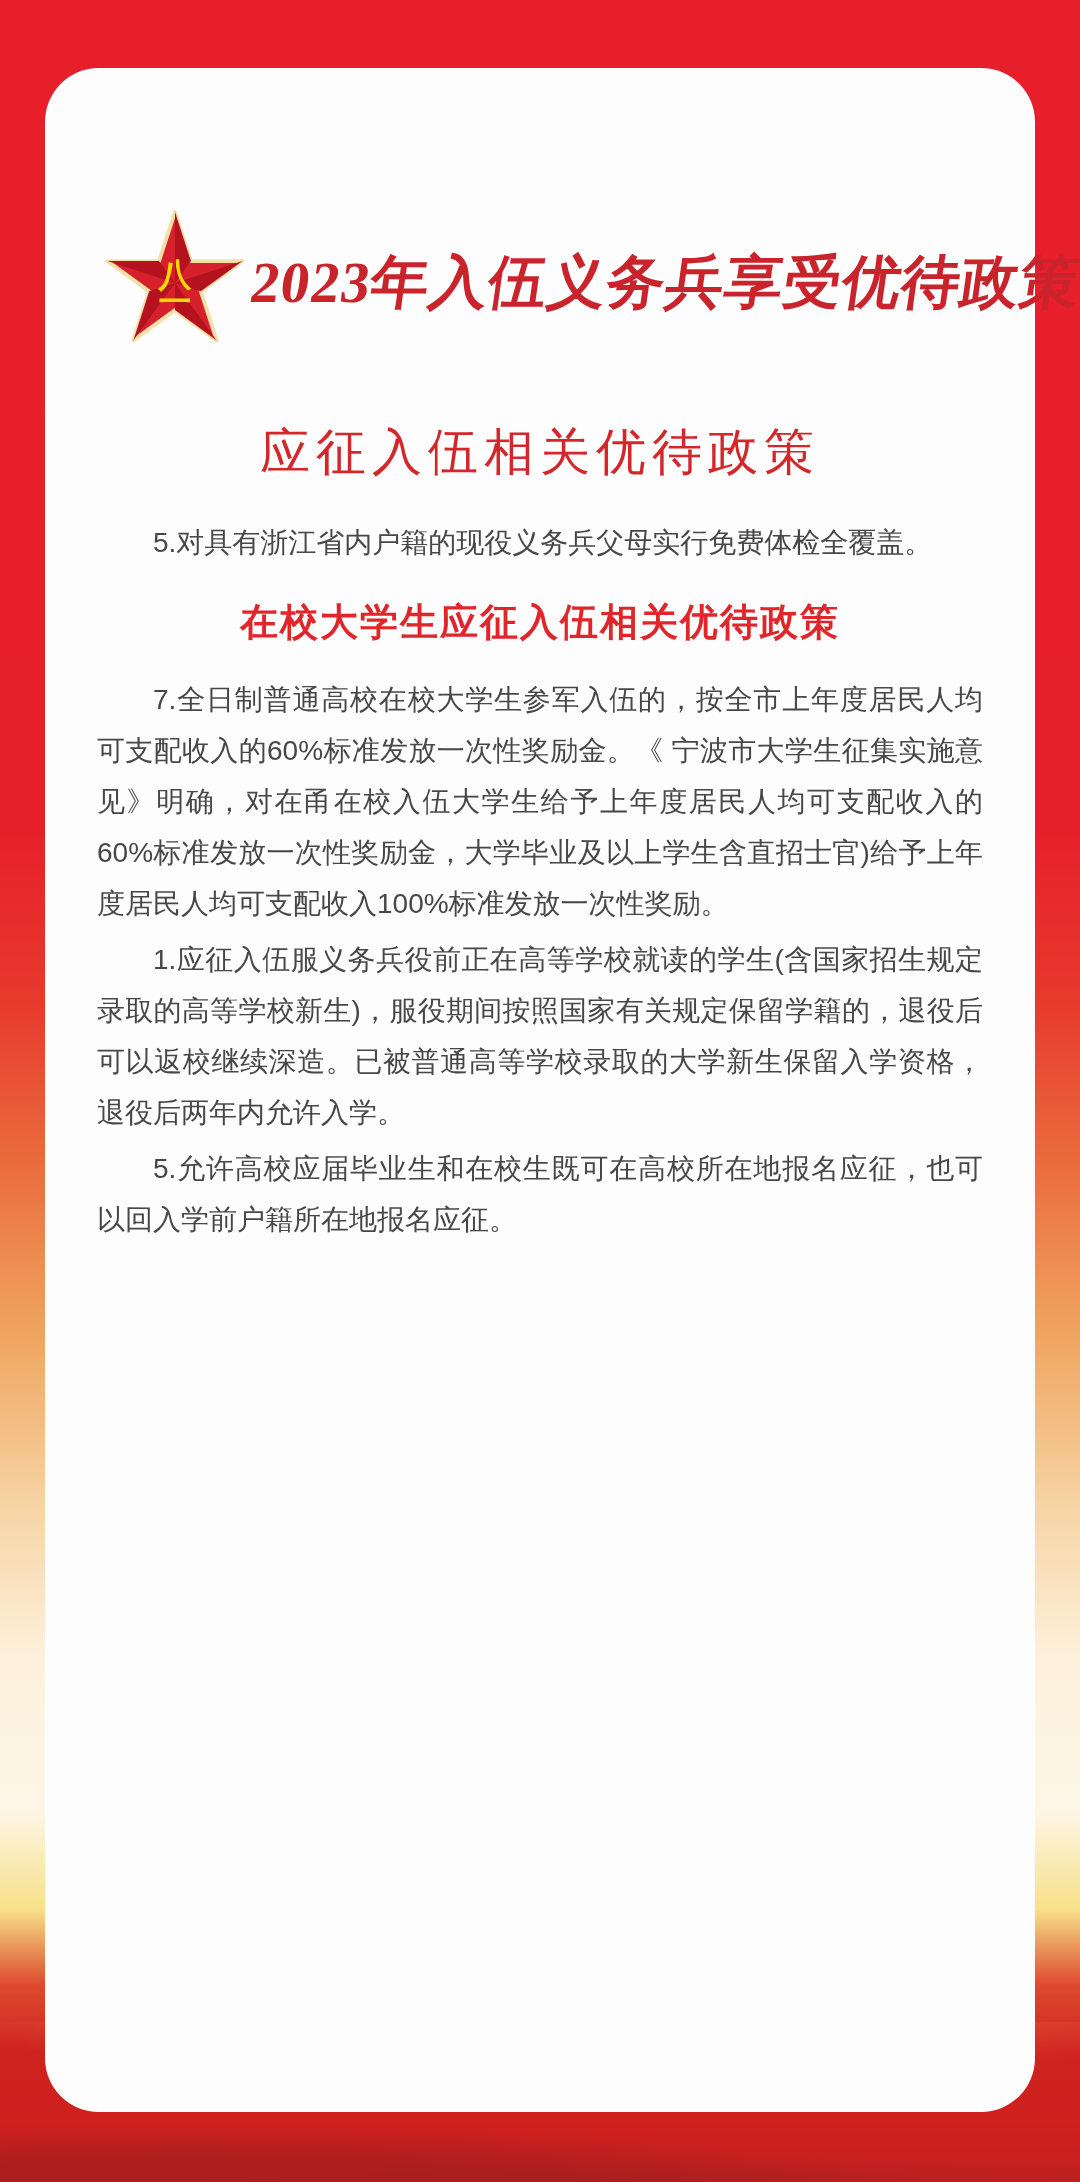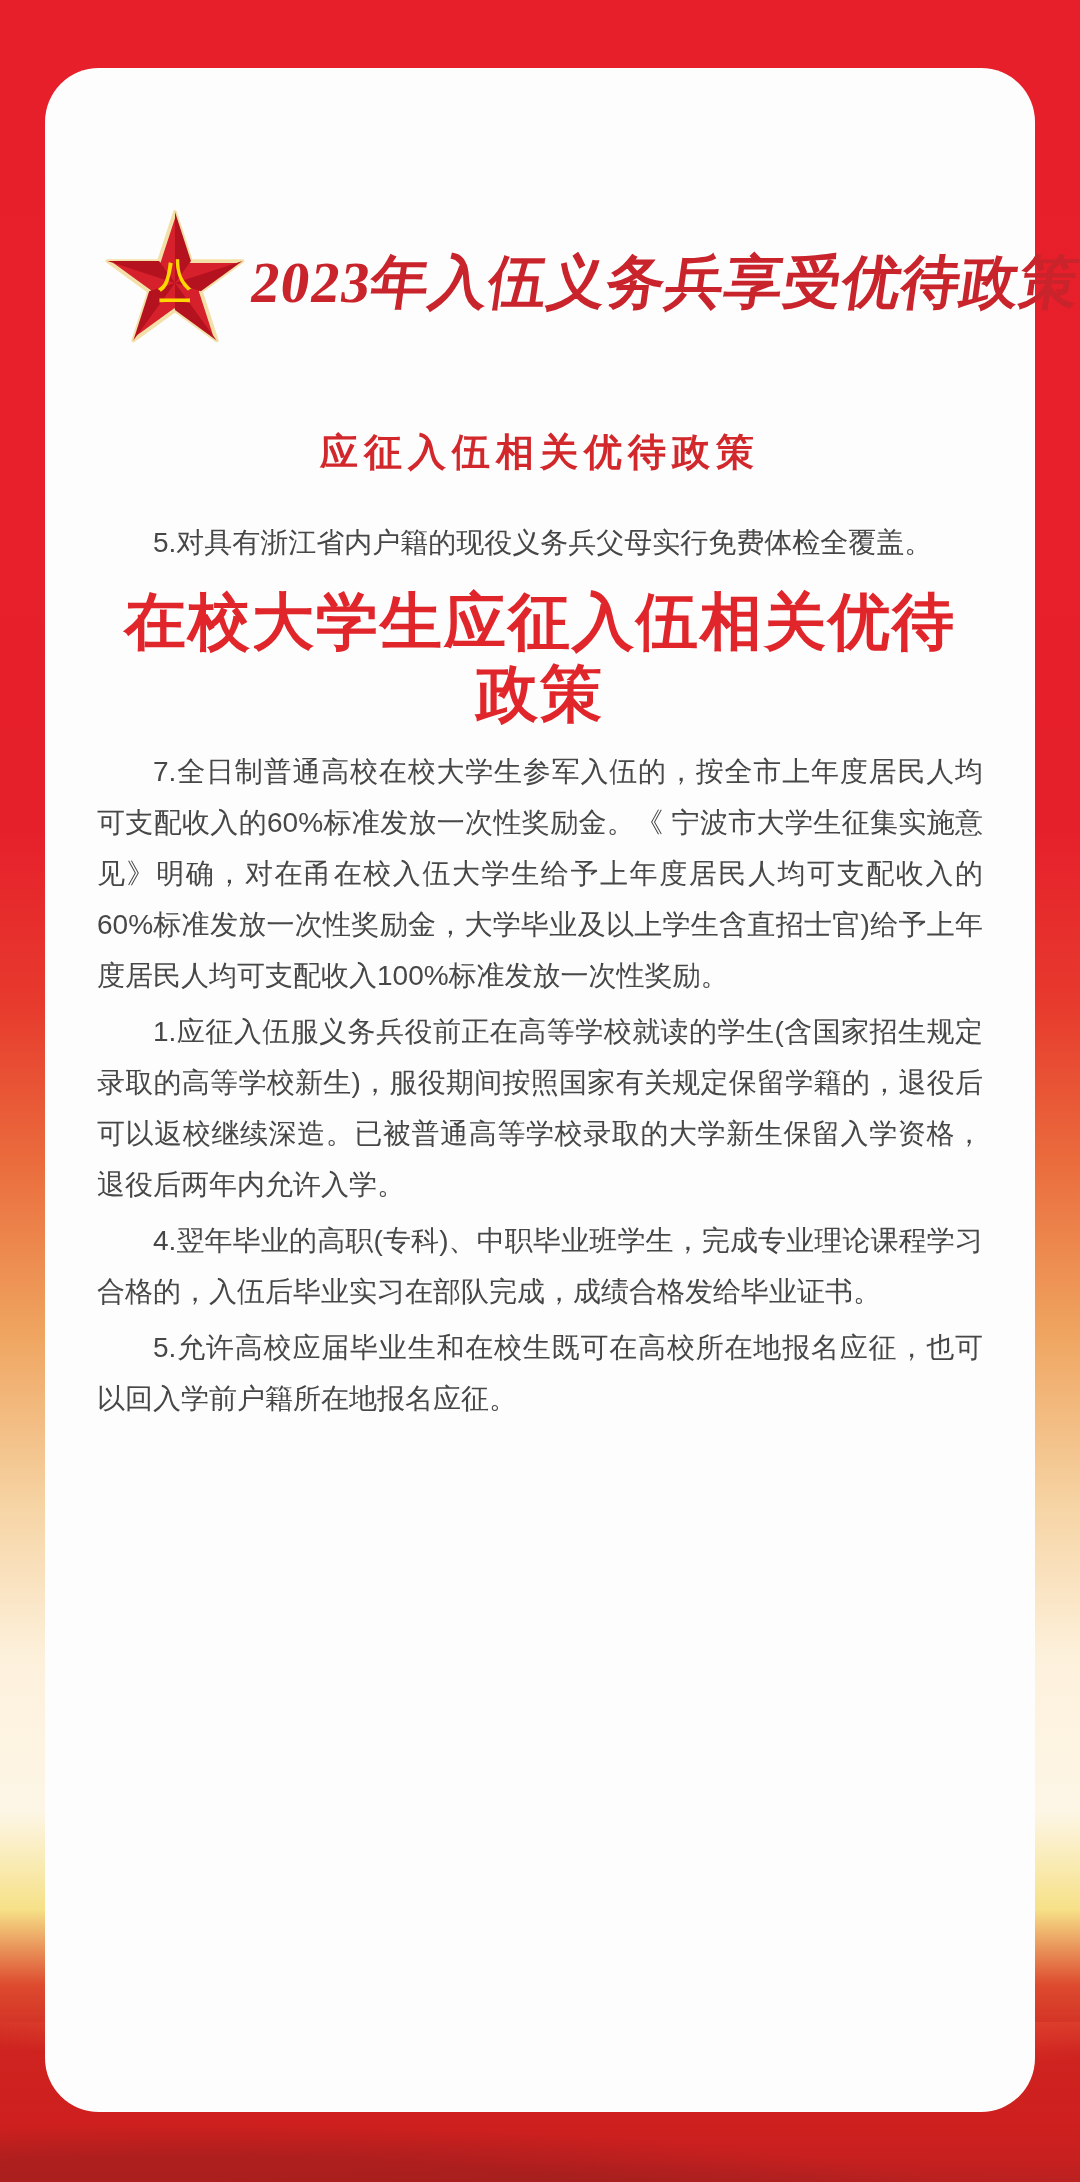--- a/index.html
+++ b/index.html
@@ -36,22 +36,22 @@
     font-family:"Liberation Serif","DejaVu Serif",serif;
     font-weight:bold;font-size:58px;letter-spacing:1px;
     color:#c9232b;transform:skewX(-8deg);
     white-space:nowrap;
   }
   .section-heading{
     text-align:center;
     font-family:"Liberation Serif","DejaVu Serif",serif;
     color:#d2282c;
   }
-  .section-heading.h1{margin-top:56px;font-size:38px;line-height:66px;letter-spacing:6px;font-weight:700;}
-  .section-heading.h2{margin-top:20px;font-size:62px;line-height:72px;letter-spacing:2px;font-weight:bold;color:#e0262b;}
+  .section-heading.h1{margin-top:56px;font-size:50px;line-height:66px;letter-spacing:6px;font-weight:400;}
+  .section-heading.h2{margin-top:20px;font-size:38px;line-height:72px;letter-spacing:2px;font-weight:bold;color:#e0262b;}
   .policy-list{color:#474747;font-size:28px;text-align:justify;}
   .policy-list p{margin:5px 0;text-indent:2em;}
   .s1{margin-top:34px;}
   .s1 p{line-height:47px;}
   .s2{margin-top:16px;}
   .s2 p{line-height:51px;}
 </style>
 </head>
 <body>
 
@@ -82,17 +82,16 @@
 
   <div class="policy-list s1">
     <p>5.对具有浙江省内户籍的现役义务兵父母实行免费体检全覆盖。</p>
   </div>
 
   <div class="section-heading h2">在校大学生应征入伍相关优待政策</div>
 
   <div class="policy-list s2">
     <p>7.全日制普通高校在校大学生参军入伍的，按全市上年度居民人均可支配收入的60%标准发放一次性奖励金。《 宁波市大学生征集实施意见》明确，对在甬在校入伍大学生给予上年度居民人均可支配收入的60%标准发放一次性奖励金，大学毕业及以上学生含直招士官)给予上年度居民人均可支配收入100%标准发放一次性奖励。</p>
     <p>1.应征入伍服义务兵役前正在高等学校就读的学生(含国家招生规定录取的高等学校新生)，服役期间按照国家有关规定保留学籍的，退役后可以返校继续深造。已被普通高等学校录取的大学新生保留入学资格，退役后两年内允许入学。</p>
-    <p>4.翌年毕业的高职(专科)、中职毕业班学生，完成专业理论课程学习合格的，入伍后毕业实习在部队完成，成绩合格发给毕业证书。</p>
     <p>5.允许高校应届毕业生和在校生既可在高校所在地报名应征，也可以回入学前户籍所在地报名应征。</p>
   </div>
 
 </div>
 
 </body></html>

